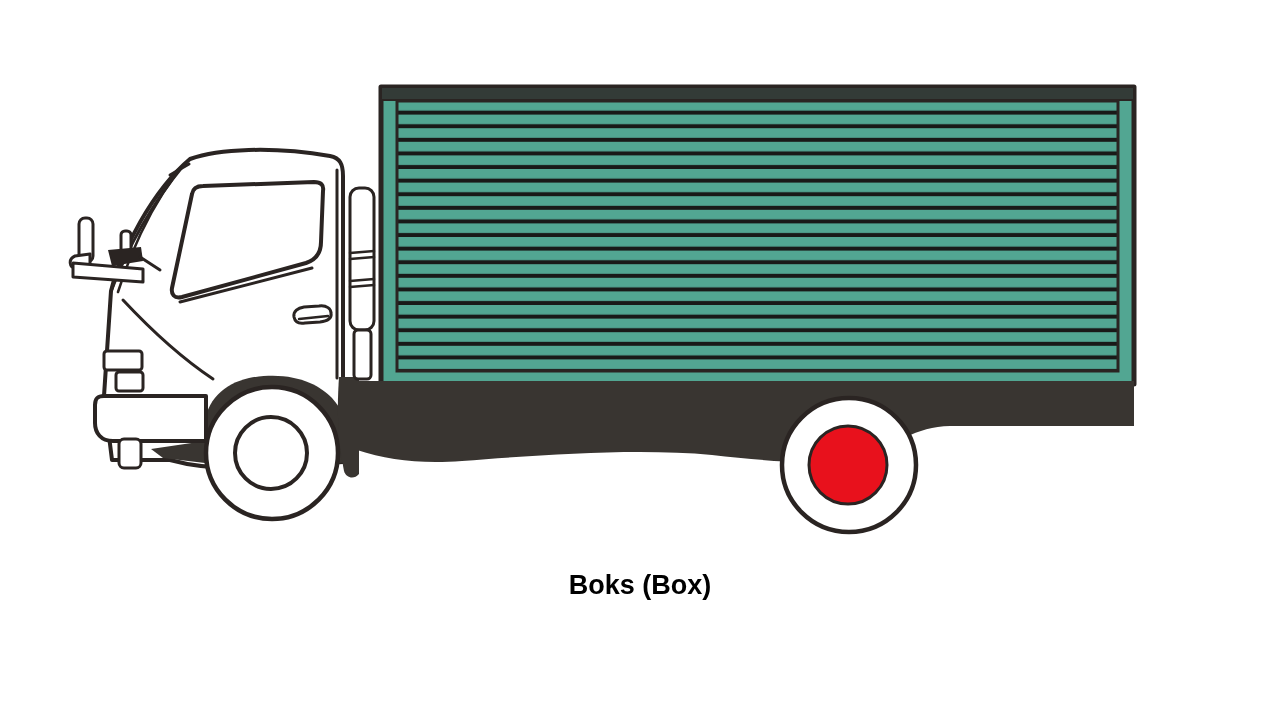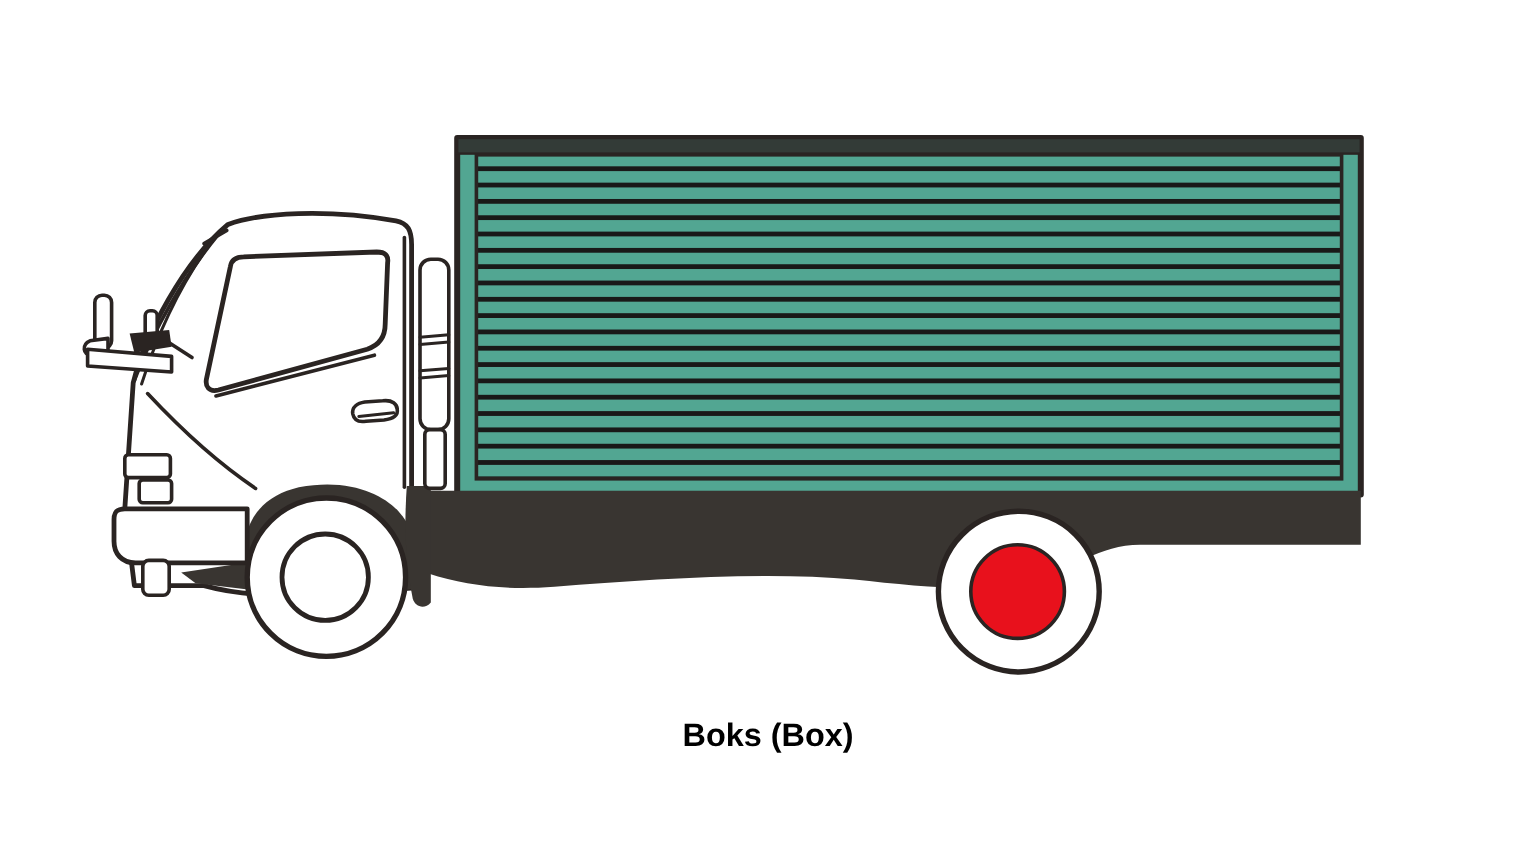--- a/index.html
+++ b/index.html
@@ -13,21 +13,21 @@
     --hub-red:#e8111c;
     --caption-color:#000000;
   }
   html,body{margin:0;padding:0;}
   body{
     width:1280px;height:720px;
     background:var(--background);
     font-family:"Liberation Sans", sans-serif;
     position:relative;overflow:hidden;
   }
-  .stage{position:absolute;inset:0;margin-top:28px;}
+  .stage{position:absolute;inset:0;}
   .stage svg{position:absolute;left:0;top:0;display:block;}
   .caption{
     position:absolute;left:0;right:0;top:570px;
     text-align:center;
     font-weight:bold;font-size:27px;line-height:30px;
     color:var(--caption-color);
     letter-spacing:0px;
   }
   
   .fill-dark{fill:var(--chassis-dark);stroke:none;}

